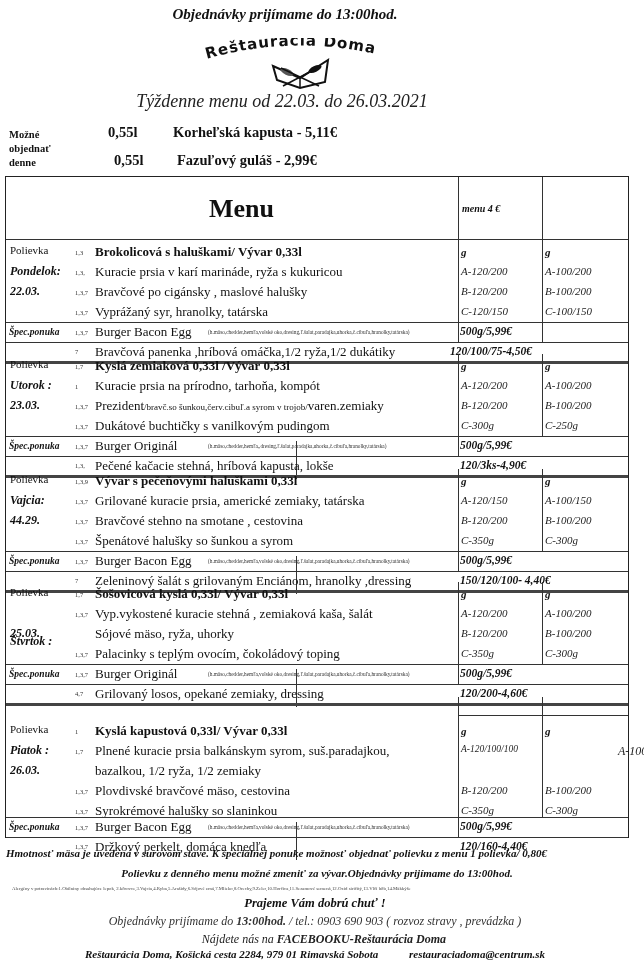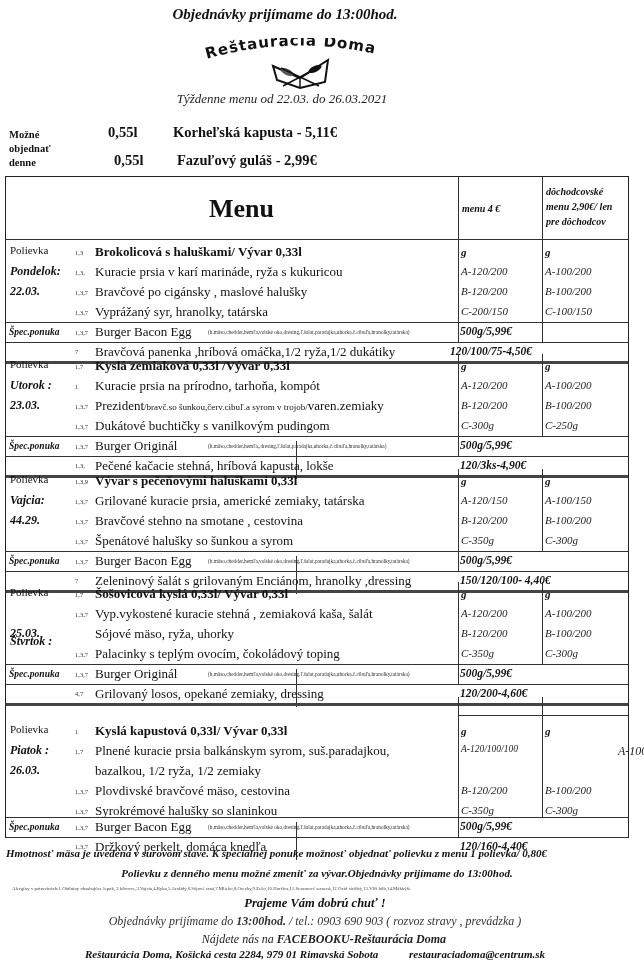--- a/index.html
+++ b/index.html
@@ -1,20 +1,20 @@
 <!DOCTYPE html>
 <html><head>
 <meta charset="utf-8">
 <style>
   html,body{margin:0;padding:0;background:#fff;}
   body{width:644px;height:960px;position:relative;overflow:hidden;font-family:"Liberation Serif","DejaVu Serif",serif;color:#111;}
   .abs{position:absolute;}
   .top-order{left:0;width:644px;top:6px;text-align:center;font-size:15px;font-weight:bold;font-style:italic;text-indent:-74px;}
   .logo{left:195px;top:38px;width:215px;height:52px;}
-  .week{left:0;width:620px;top:91px;text-align:center;font-size:13px;font-style:italic;text-indent:-56px;color:#222;}
+  .week{left:0;width:620px;top:91px;text-align:center;font-size:18px;font-style:italic;text-indent:-56px;color:#222;}
   .daily-label{left:9px;top:128px;font-size:10.5px;font-weight:bold;line-height:14px;}
   .daily-row{font-size:14.5px;font-weight:bold;}
   .table{left:5px;top:176px;width:624px;height:662px;border:1.3px solid #222;box-sizing:border-box;}
   .hline{position:absolute;left:0;right:0;height:0;border-top:1px solid #333;}
   .hline.thick{border-top:3px solid #444;}
   .vline{position:absolute;width:0;border-left:1px solid #333;}
   .t{position:absolute;white-space:nowrap;}
   .menu-title{font-size:26px;font-weight:bold;}
   .hdr{font-size:10px;font-style:italic;font-weight:bold;line-height:15px;}
   .lbl{font-size:11px;}
@@ -63,25 +63,20 @@
 <div class="abs daily-row" style="left:173px;top:124px;">Korheľská kapusta - 5,11€</div>
 <div class="abs daily-row" style="left:114px;top:152px;">0,55l</div>
 <div class="abs daily-row" style="left:177px;top:152px;">Fazuľový guláš - 2,99€</div>
 
 <div class="abs table" id="tbl">
 
   <div class="vline" style="left:452px;top:0;height:62px;"></div>
   <div class="vline" style="left:536px;top:0;height:62px;"></div>
   <div class="t menu-title" style="left:203px;top:17px;">Menu</div>
   <div class="t hdr" style="left:456px;top:24px;">menu 4 €</div>
-  <div class="t hdr" style="left:540px;top:7px;">
-    <div>dôchodcovské</div>
-    <div>menu 2,90€/ len</div>
-    <div>pre dôchodcov</div>
-  </div>
   <div class="hline" style="top:62px;"></div>
   <div id="days">
       <div>
         <div class="vline" style="left:452px;top:63px;height:82px;"></div>
         <div class="vline" style="left:536px;top:63px;height:82px;"></div>
         <div class="t lbl" style="left:4px;top:67px;">Polievka</div>
         <div class="t al" style="left:69px;top:72px;">1,3</div>
         <div class="t soup" style="left:89px;top:67px;">Brokolicová s haluškami/ Vývar 0,33l</div>
         <div class="t g" style="left:455px;top:69px;">g</div>
         <div class="t g" style="left:539px;top:69px;">g</div>
@@ -90,21 +85,21 @@
         <div class="t al" style="left:69px;top:92px;">1,3,</div>
         <div class="t dish" style="left:89px;top:87px;">Kuracie prsia v karí marináde, ryža s kukuricou</div>
         <div class="t w" style="left:455px;top:88px;">A-120/200</div>
         <div class="t w" style="left:539px;top:88px;">A-100/200</div>
         <div class="t al" style="left:69px;top:112px;">1,3,7</div>
         <div class="t dish" style="left:89px;top:107px;">Bravčové po cigánsky , maslové halušky</div>
         <div class="t w" style="left:455px;top:108px;">B-120/200</div>
         <div class="t w" style="left:539px;top:108px;">B-100/200</div>
         <div class="t al" style="left:69px;top:132px;">1,3,7</div>
         <div class="t dish" style="left:89px;top:127px;">Vyprážaný syr, hranolky, tatárska</div>
-        <div class="t w" style="left:455px;top:128px;">C-200/150</div>
+        <div class="t w" style="left:455px;top:128px;">C-120/150</div>
         <div class="t w" style="left:539px;top:128px;">C-100/150</div>
         <div class="hline" style="top:145px;"></div>
         <div class="t spec" style="left:3px;top:150px;">Špec.ponuka</div>
         <div class="t al" style="left:69px;top:152px;">1,3,7</div>
         <div class="t dish" style="left:89px;top:147px;">Burger Bacon Egg</div>
         <div class="t al" style="left:202px;top:152px;width:250px;overflow:hidden;font-size:5.3px;">(h.mäso,chedder,hemľa,volské oko,dresing,ľ.šalat,paradajka,uhorka,č.cibuľa,hranolky,tatárska)</div>
         <div class="t price" style="left:454px;top:148px;">500g/5,99€</div>
         <div class="vline" style="left:452px;top:145px;height:20px;"></div>
         <div class="vline" style="left:536px;top:145px;height:20px;"></div>
         <div class="hline" style="top:165px;"></div>

